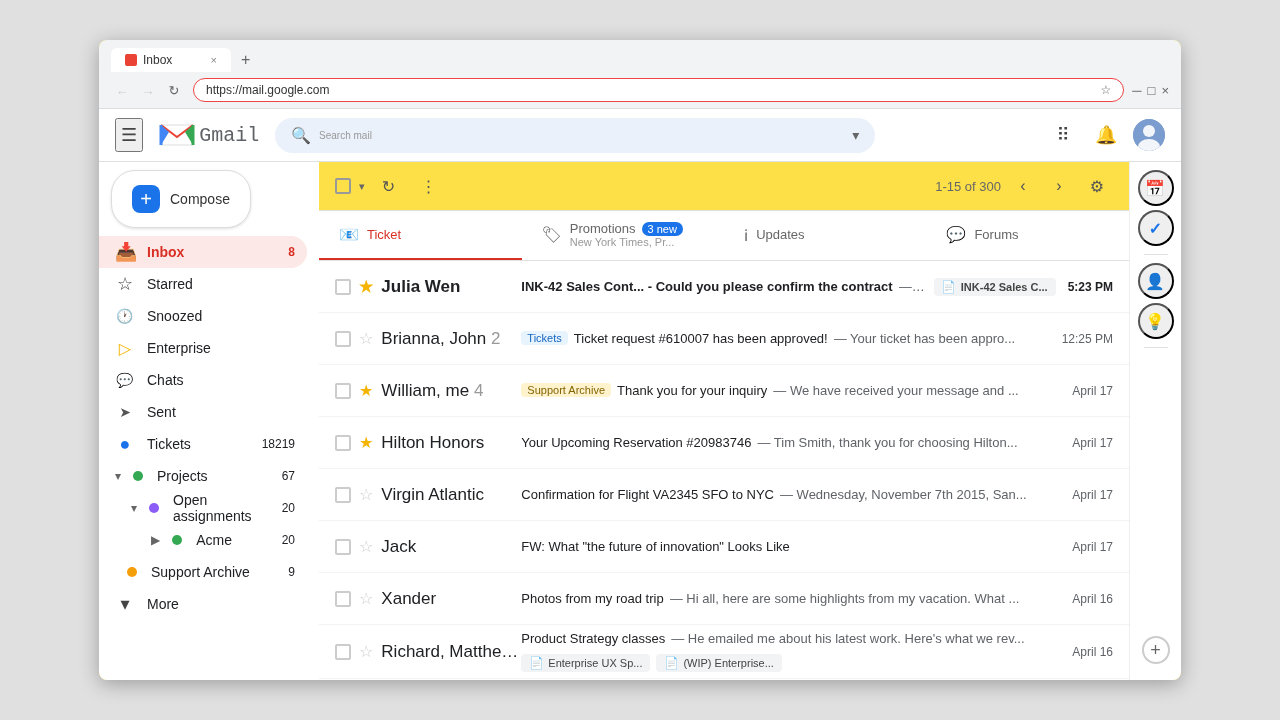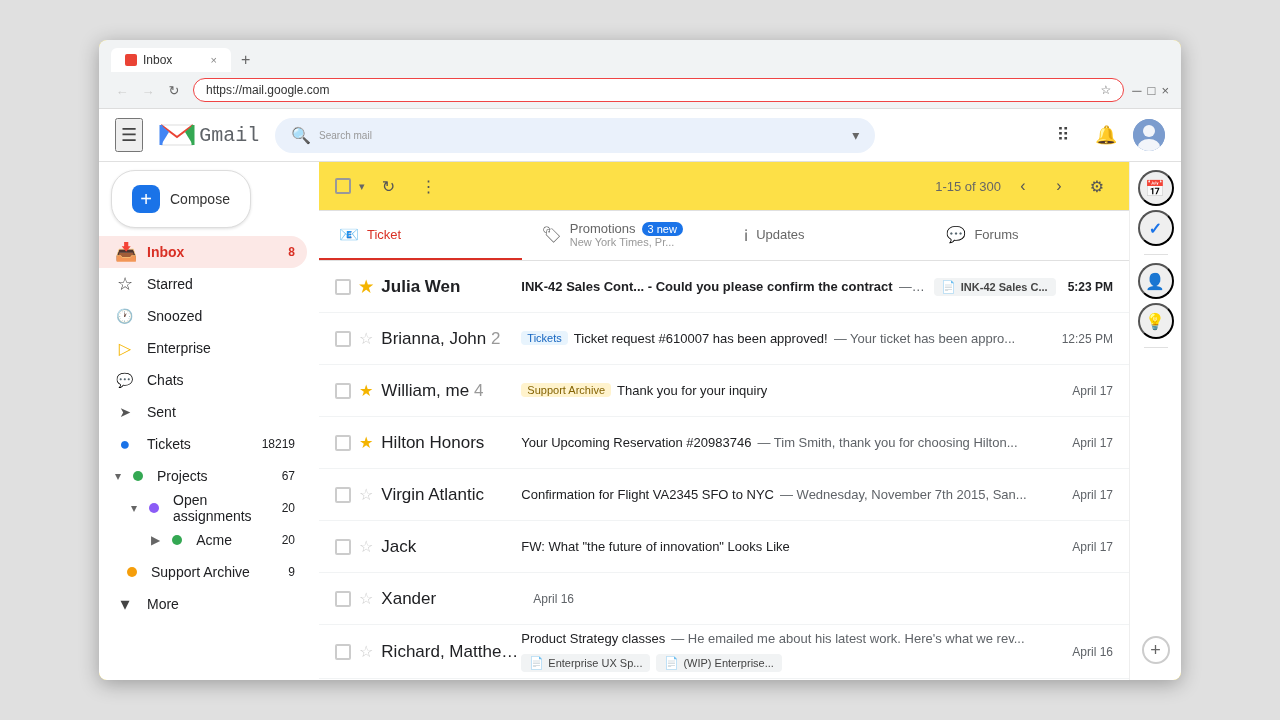--- a/index.html
+++ b/index.html
@@ -724,20 +724,21 @@
                 <span class="row-time">12:25 PM</span>
               </div>
 
               <div class="email-row read">
                 <div class="row-checkbox"></div>
                 <span class="row-star starred">★</span>
                 <span class="row-sender">William, me <span style="color:#999;font-weight:normal;">4</span></span>
                 <div class="row-content">
                   <span class="label-chip label-support-archive">Support Archive</span>
                   <span class="row-subject">Thank you for your inquiry</span>
+                  <span class="row-preview">— We have received your message and ...</span>
                 </div>
                 <span class="row-time">April 17</span>
               </div>
 
               <div class="email-row read">
                 <div class="row-checkbox"></div>
                 <span class="row-star starred">★</span>
                 <span class="row-sender">Hilton Honors</span>
                 <div class="row-content">
                   <span class="row-subject">Your Upcoming Reservation #20983746</span>
@@ -764,20 +765,24 @@
                 <div class="row-content">
                   <span class="row-subject">FW: What "the future of innovation" Looks Like</span>
                 </div>
                 <span class="row-time">April 17</span>
               </div>
 
               <div class="email-row read">
                 <div class="row-checkbox"></div>
                 <span class="row-star">☆</span>
                 <span class="row-sender">Xander</span>
+                <div class="row-content">
+                  <span class="row-subject">Photos from my road trip</span>
+                  <span class="row-preview">— Hi all, here are some highlights from my vacation. What ...</span>
+                </div>
                 <span class="row-time">April 16</span>
               </div>
 
               <div class="email-row read">
                 <div class="row-checkbox"></div>
                 <span class="row-star">☆</span>
                 <span class="row-sender">Richard, Matthew, me <span style="color:#999;font-weight:normal;">3</span></span>
                 <div class="row-content" style="flex-direction:column;align-items:flex-start;">
                   <div style="display:flex;align-items:center;gap:6px;width:100%;">
                     <span class="row-subject">Product Strategy classes</span>

